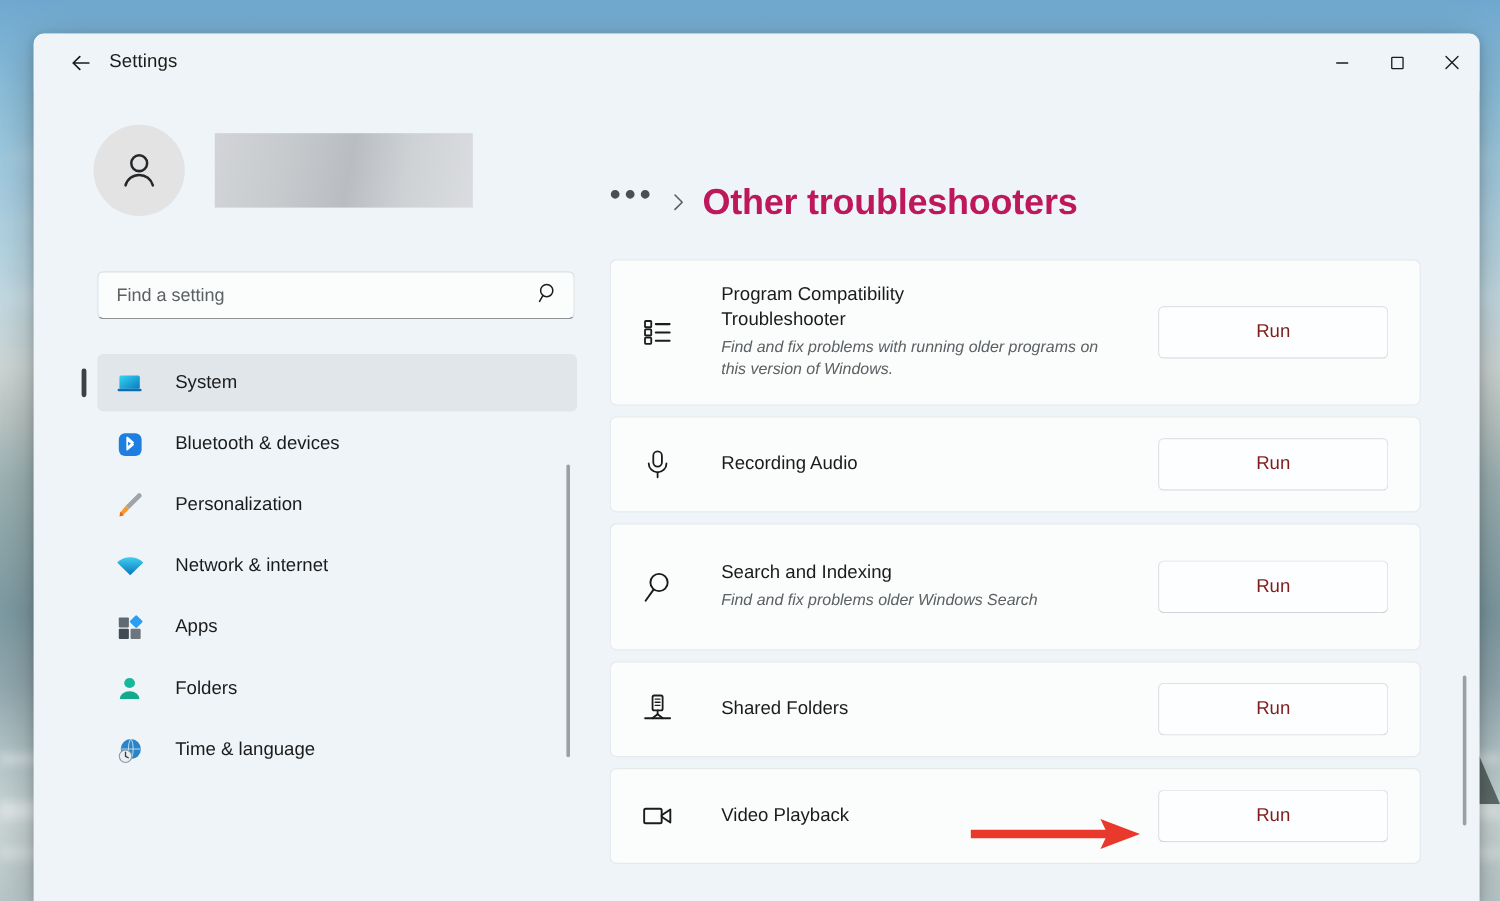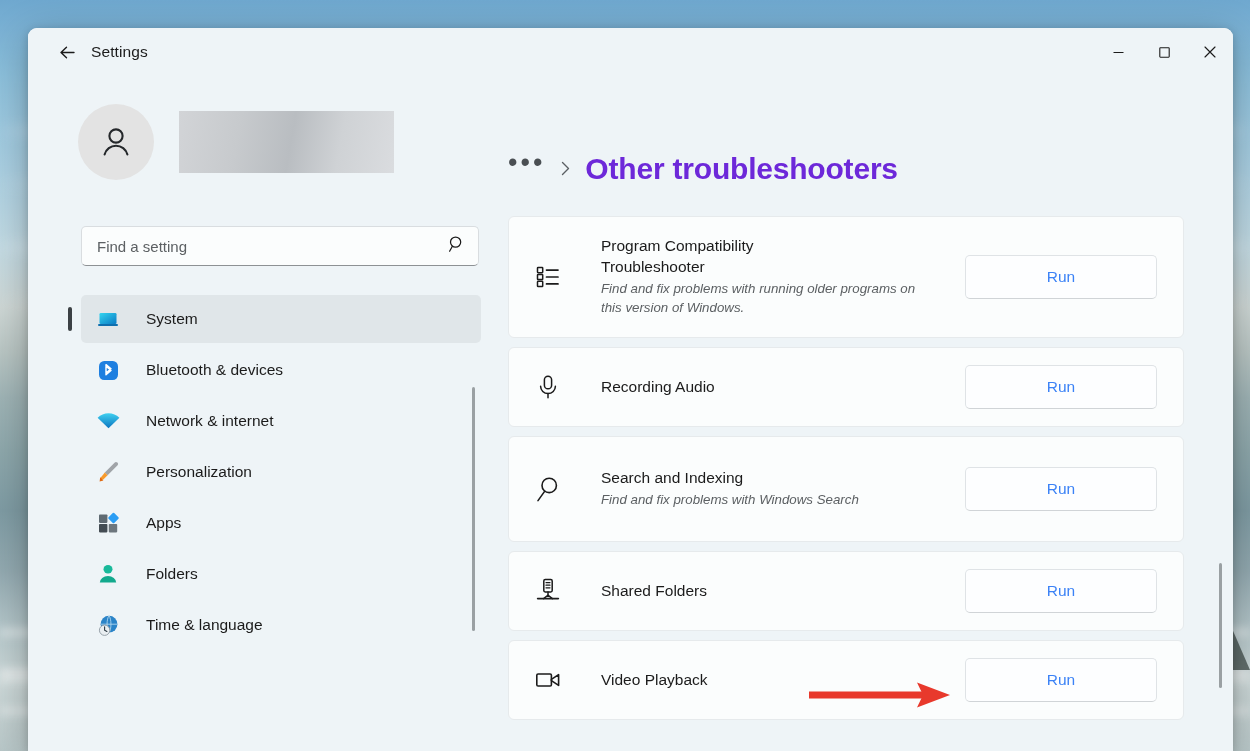--- a/index.html
+++ b/index.html
@@ -237,21 +237,21 @@
     cursor: pointer;
     padding-bottom: 12px;
   }
   #bc-chevron {
     margin: 0 13px 0 14px;
     color: #5a5f63;
     display: flex; align-items: center;
   }
   #page-title {
     font-size: 30px;
-    color: #6d28d9;
+    color: #be185d;
     font-weight: 600;
     letter-spacing: -.2px;
   }
 
   #cards {
     margin-top: 28px;
     width: 676px;
   }
   .card {
     background: #fbfdfd;
@@ -291,21 +291,21 @@
   .run-btn {
     flex: 0 0 192px;
     width: 192px;
     height: 44px;
     background: #fdfeff;
     border: 1px solid #dfe3e6;
     border-bottom-color: #d0d4d7;
     border-radius: 5px;
     font-family: "Liberation Sans", sans-serif;
     font-size: 15.5px;
-    color: #3b82f6;
+    color: #7f1d1d;
     cursor: pointer;
   }
 
   #main-scrollbar {
     position: absolute;
     right: 11px;
     top: 487px;
     width: 3.5px;
     height: 125px;
     background: #9aa0a3;
@@ -413,41 +413,41 @@
                 <rect x="2" y="2" width="19" height="19" rx="5.2" fill="#1e7fe0"></rect>
                 <path d="M9 7.3l5 4.2-5 4.2V5.6l5 4.2-5 4.2" fill="none" stroke="#fff" stroke-width="1.45" stroke-linejoin="round" stroke-linecap="round"></path>
               </svg>
             </span>
             <span class="nav-label">Bluetooth &amp; devices</span>
           </div>
 
           <div class="nav-item">
             <span class="nav-icon">
               <svg width="25" height="25" viewBox="0 0 25 25">
+                <path d="M21.4 2.6c.9.9.9 1.9.2 2.6l-10 10-2.8-2.8 10-10c.7-.7 1.7-.7 2.6.2z" fill="#a0a4a8"></path>
+                <path d="M8.8 12.4l2.8 2.8-4.3 4.3-3.2.9.9-3.2z" fill="#f79a2b"></path>
+                <path d="M4.2 17.2l3.2 3.2-3.8 1.1z" fill="#e06a12"></path>
+              </svg>
+            </span>
+            <span class="nav-label">Personalization</span>
+          </div>
+
+          <div class="nav-item">
+            <span class="nav-icon">
+              <svg width="25" height="25" viewBox="0 0 25 25">
                 <defs>
                     <linearGradient id="gWifi" x1="0" y1="0" x2="0" y2="1">
                   <stop offset="0" stop-color="#3fd0f0"></stop>
                       <stop offset="1" stop-color="#0b74c0"></stop>
                 </linearGradient>
                   </defs>
                 <path d="M12.5 19.3 1.6 8.8a15.4 15.4 0 0 1 21.8 0z" fill="url(#gWifi)"></path>
               </svg>
             </span>
             <span class="nav-label">Network &amp; internet</span>
-          </div>
-
-          <div class="nav-item">
-            <span class="nav-icon">
-              <svg width="25" height="25" viewBox="0 0 25 25">
-                <path d="M21.4 2.6c.9.9.9 1.9.2 2.6l-10 10-2.8-2.8 10-10c.7-.7 1.7-.7 2.6.2z" fill="#a0a4a8"></path>
-                <path d="M8.8 12.4l2.8 2.8-4.3 4.3-3.2.9.9-3.2z" fill="#f79a2b"></path>
-                <path d="M4.2 17.2l3.2 3.2-3.8 1.1z" fill="#e06a12"></path>
-              </svg>
-            </span>
-            <span class="nav-label">Personalization</span>
           </div>
 
           <div class="nav-item">
             <span class="nav-icon">
               <svg width="24" height="24" viewBox="0 0 24 24">
                 <rect x="3" y="3.5" width="8.4" height="8.4" rx=".8" fill="#5f6a72"></rect>
                 <rect x="3" y="13" width="8.4" height="8.4" rx=".8" fill="#434c53"></rect>
                 <rect x="12.8" y="13" width="8.4" height="8.4" rx=".8" fill="#6d767d"></rect>
                 <rect x="13.5" y="3" width="8" height="8" rx="1" fill="#2a9df4" transform="rotate(45 17.5 7)"></rect>
               </svg>
@@ -534,21 +534,21 @@
 
           <div class="card mid">
             <span class="card-icon">
               <svg width="28" height="28" viewBox="0 0 28 28" fill="none" stroke="#1b1b1b" stroke-width="1.6" stroke-linecap="round">
                 <circle cx="15.2" cy="10.4" r="7.2"></circle>
                 <path d="M10.6 16.4 4 25.6"></path>
               </svg>
             </span>
             <span class="card-text">
               <span class="card-title" style="display:block">Search and Indexing</span>
-              <span class="card-desc" style="display:block">Find and fix problems with Windows Search</span>
+              <span class="card-desc" style="display:block">Find and fix problems older Windows Search</span>
             </span>
             <button class="run-btn">Run</button>
           </div>
 
           <div class="card short">
             <span class="card-icon">
               <svg width="28" height="28" viewBox="0 0 28 28" fill="none" stroke="#1b1b1b" stroke-width="1.5" stroke-linecap="round">
                 <rect x="9.8" y="2.6" width="8.4" height="12.4" rx="1.4"></rect>
                 <path d="M12 5.6h4M12 8.2h4M12 10.8h4" stroke-width="1.2"></path>
                 <path d="M14 15v3.2"></path>

